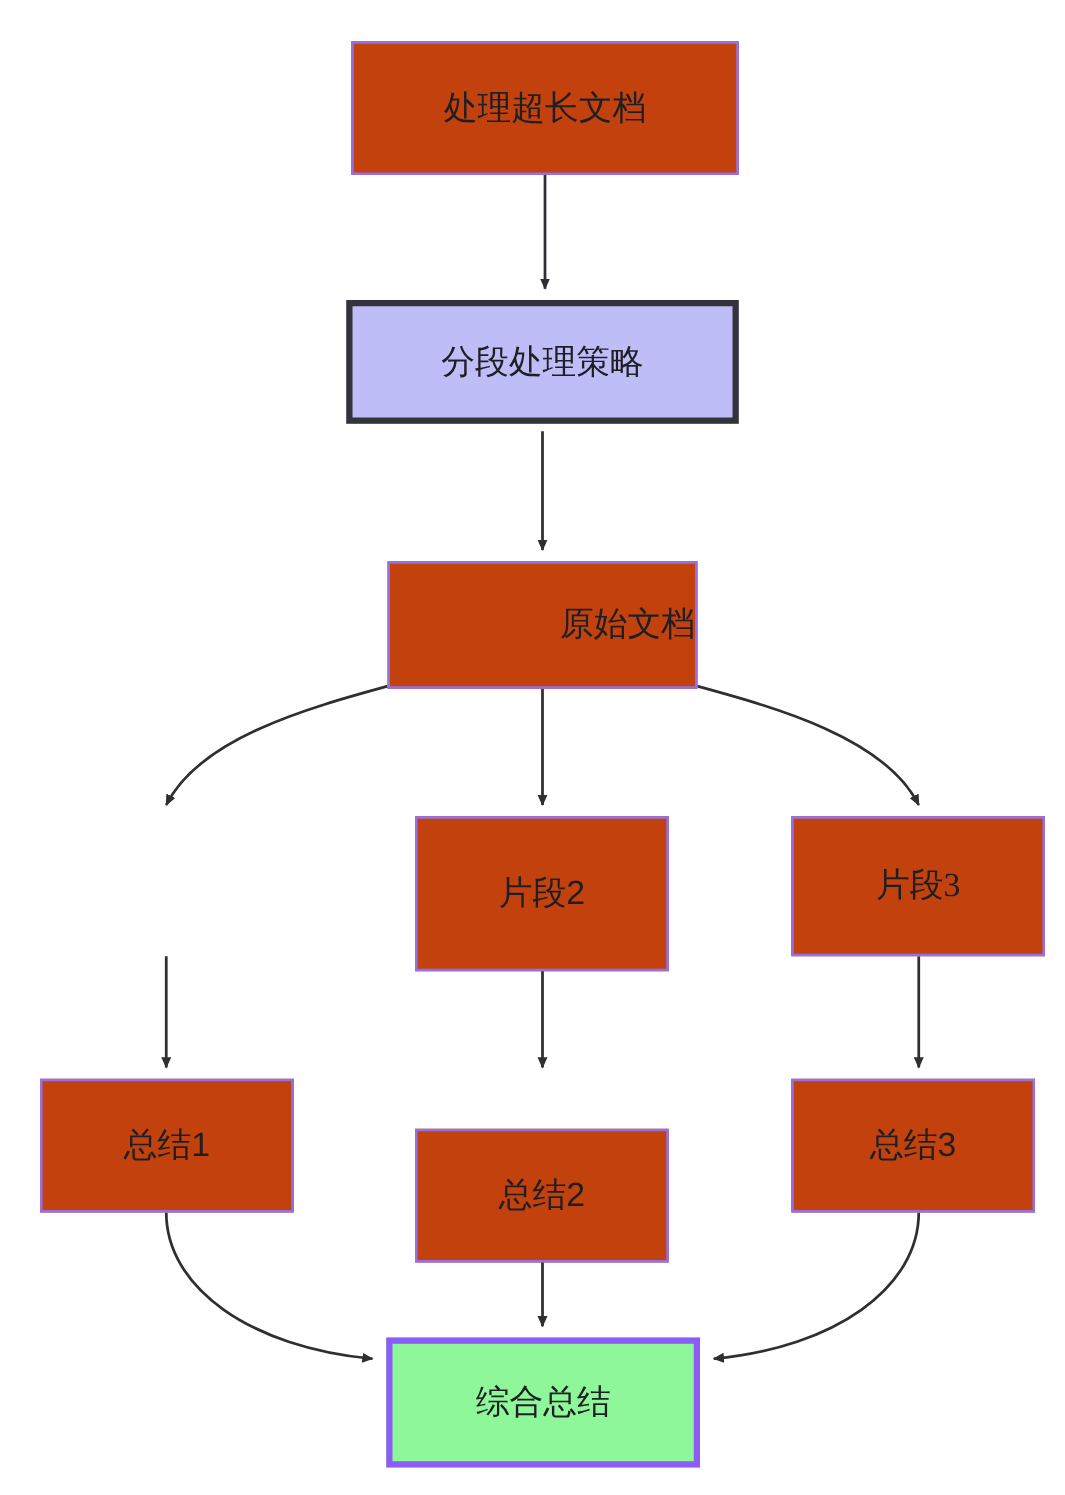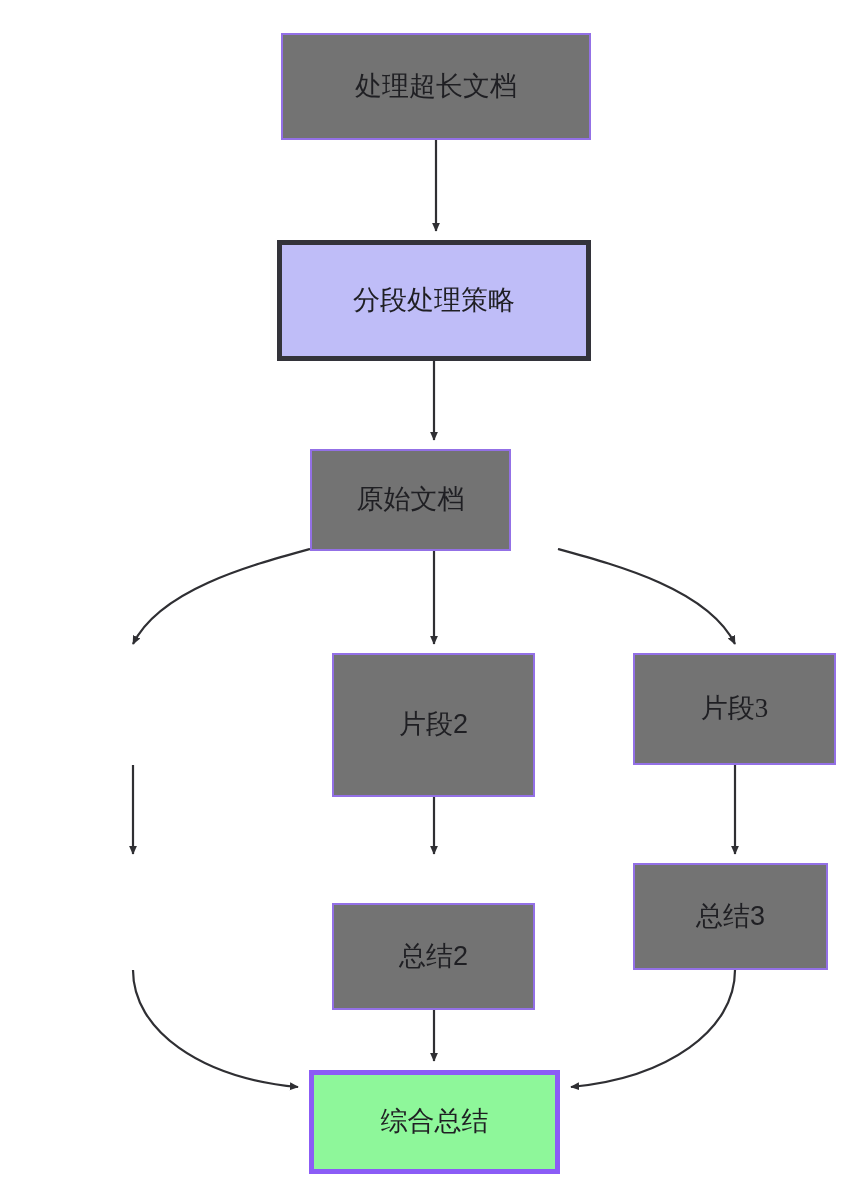--- a/index.html
+++ b/index.html
@@ -37,21 +37,21 @@
     justify-content: center;
     text-align: center;
     color: #1f1f23;
     line-height: 1.25;
   }
   .node-label {
     display: block;
     white-space: nowrap;
   }
   .node.plain {
-    background: #737373;
+    background: #c2410c;
     border: 2px solid #9370e6;
     font-size: 27px;
   }
   .node.strong-purple {
     background: #bfbdf8;
     border: 5px solid #33333a;
     font-size: 27px;
   }
   .node.strong-green {
     background: #8ef79a;
@@ -93,37 +93,40 @@
       <path d="M 434 970 L 434 1061" marker-end="url(#arrowhead)"></path>
 
       <path d="M 735 970 C 735 1030, 668 1078, 571 1087" marker-end="url(#arrowhead)"></path>
     </g>
   </svg>
 
   <div class="node plain" style="left:281px; top:33px; width:310px; height:107px;">
     <span class="node-label">处理超长文档</span>
   </div>
 
-  <div class="node strong-purple" style="left:277px; top:240px; width:314px; height:121px;text-align:center;">
+  <div class="node strong-purple" style="left:277px; top:240px; width:314px; height:99px;text-align:center;">
     <span class="node-label">分段处理策略</span>
   </div>
 
-  <div class="node plain" style="left:310px; top:449px; width:201px; height:102px;">
+  <div class="node plain" style="left:310px; top:449px; width:248px; height:102px;justify-content:flex-end;">
     <span class="node-label">原始文档</span>
   </div>
 
 
-  <div class="node plain" style="left:332px; top:653px; width:203px; height:144px;">
+  <div class="node plain" style="left:332px; top:653px; width:203px; height:124px;">
     <span class="node-label">片段2</span>
   </div>
 
   <div class="node plain" style="left:633px; top:653px; width:203px; height:112px;font-family:Liberation Serif, serif;">
     <span class="node-label">片段3</span>
   </div>
 
+  <div class="node plain" style="left:32px; top:863px; width:203px; height:107px;">
+    <span class="node-label">总结1</span>
+  </div>
 
   <div class="node plain" style="left:332px; top:863px; width:203px; height:107px;margin-top:40px;">
     <span class="node-label">总结2</span>
   </div>
 
   <div class="node plain" style="left:633px; top:863px; width:195px; height:107px;">
     <span class="node-label">总结3</span>
   </div>
 
   <div class="node strong-green" style="left:309px; top:1070px; width:251px; height:104px;">

